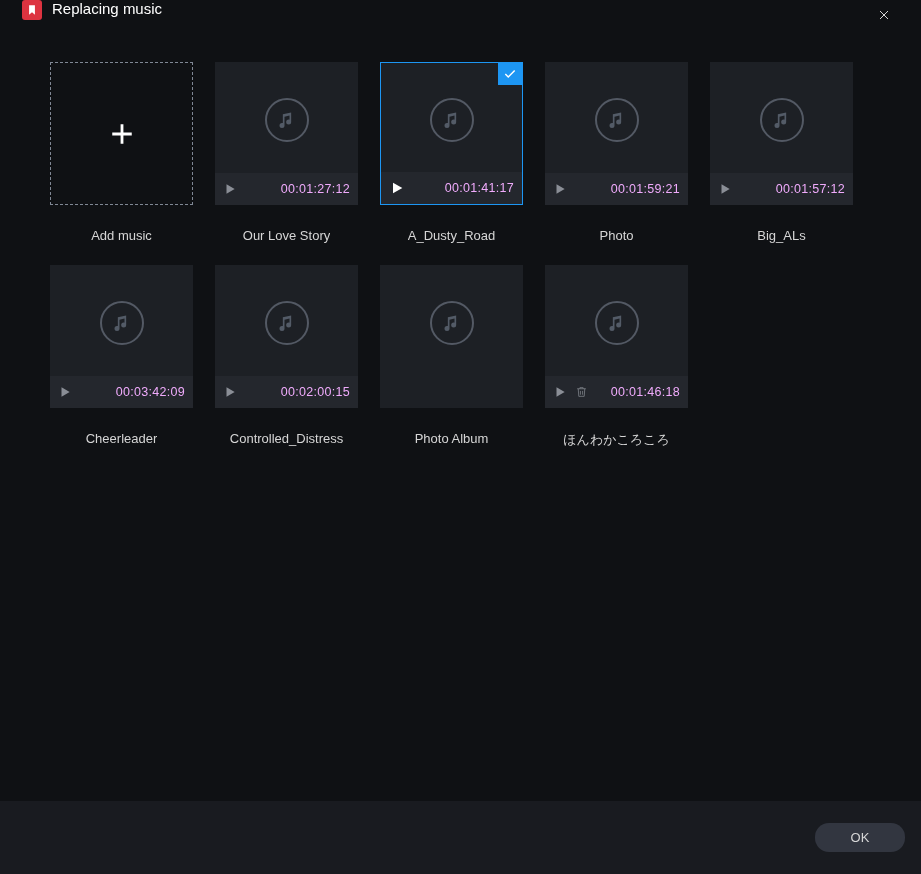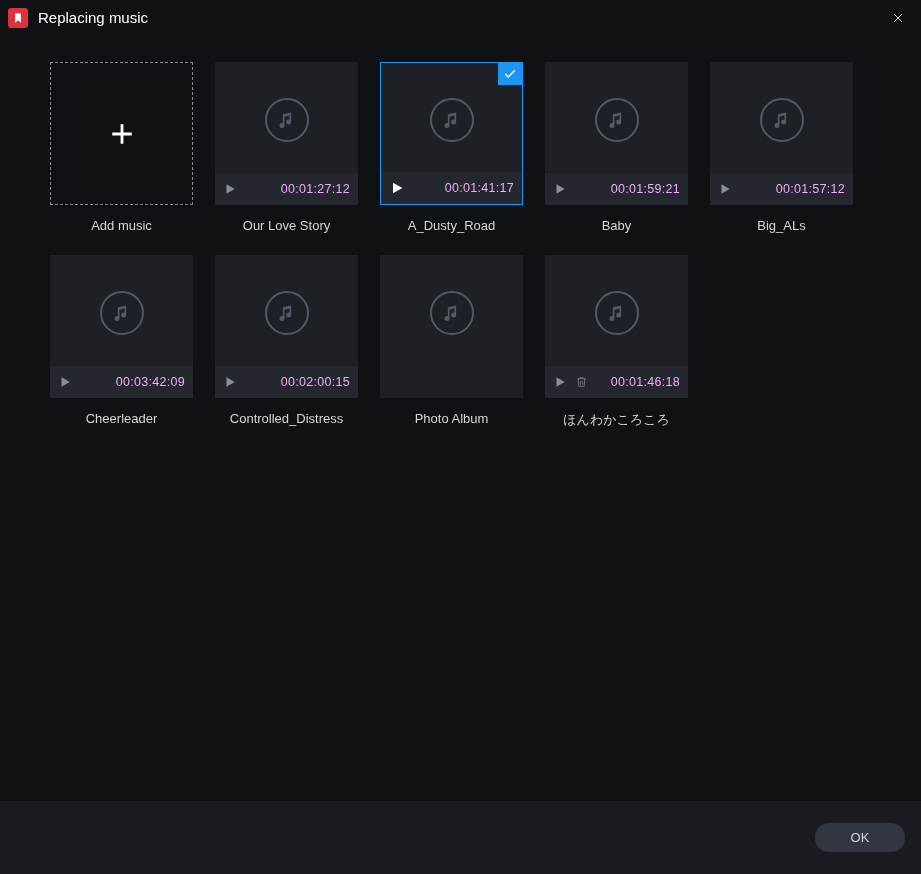--- a/index.html
+++ b/index.html
@@ -9,22 +9,22 @@
       color: #d6d6d6;
       width: 921px;
       height: 874px;
       overflow: hidden;
       position: relative;
     }
     
     .titlebar {
       height: 35px;
       display: flex;
-      align-items: center;
-      padding: 0 8px;
+      align-items: flex-start;
+      padding: 0 22px;
       color: #ffffff;
     }
     .app-logo {
       width: 20px; height: 20px;
       background: #dd3340;
       border-radius: 3px;
       display: flex; align-items: center; justify-content: center;
       margin-right: 10px;
     }
     .app-logo svg { width: 14px; height: 14px; }
@@ -74,21 +74,21 @@
       background:#24272d;
       display:flex; align-items:center;
       padding:0 8px;
     }
     .play-icon { cursor:pointer; display:flex; align-items:center; }
     .play-icon svg { width:14px; height:14px; fill:#8a8e96; }
     .delete-icon { margin-left:8px; cursor:pointer; display:flex; align-items:center; }
     .delete-icon svg { width:13px; height:14px; fill:none; stroke:#8a8e96; stroke-width:1.3; }
     .duration { margin-left:auto; font-size:12.5px; color:#f0abfc; letter-spacing:0.3px; }
     .tile-label {
-      margin-top:13px; font-size:13px; color:#d6d6d6; text-align:center;
+      margin-top:23px; font-size:13px; color:#d6d6d6; text-align:center;
       max-width:143px; white-space:nowrap; overflow:hidden; text-overflow:ellipsis;
     }
     
     .add-thumb {
       width:143px; height:143px;
       border:1.5px dashed #808895;
       background:transparent;
       display:flex; align-items:center; justify-content:center;
       cursor:pointer;
     }
@@ -214,21 +214,21 @@
         </div>
         <div class="time-strip">
           <div class="play-icon">
             <svg>
               <use href="#i-play"></use>
             </svg>
           </div>
           <div class="duration">00:01:59:21</div>
         </div>
       </div>
-      <div class="tile-label">Baby</div>
+      <div class="tile-label">Photo</div>
     </div>
     <div class="tile">
       <div class="thumb">
         <div class="music-circle">
           <svg>
             <use href="#i-note"></use>
           </svg>
         </div>
         <div class="time-strip">
           <div class="play-icon">

